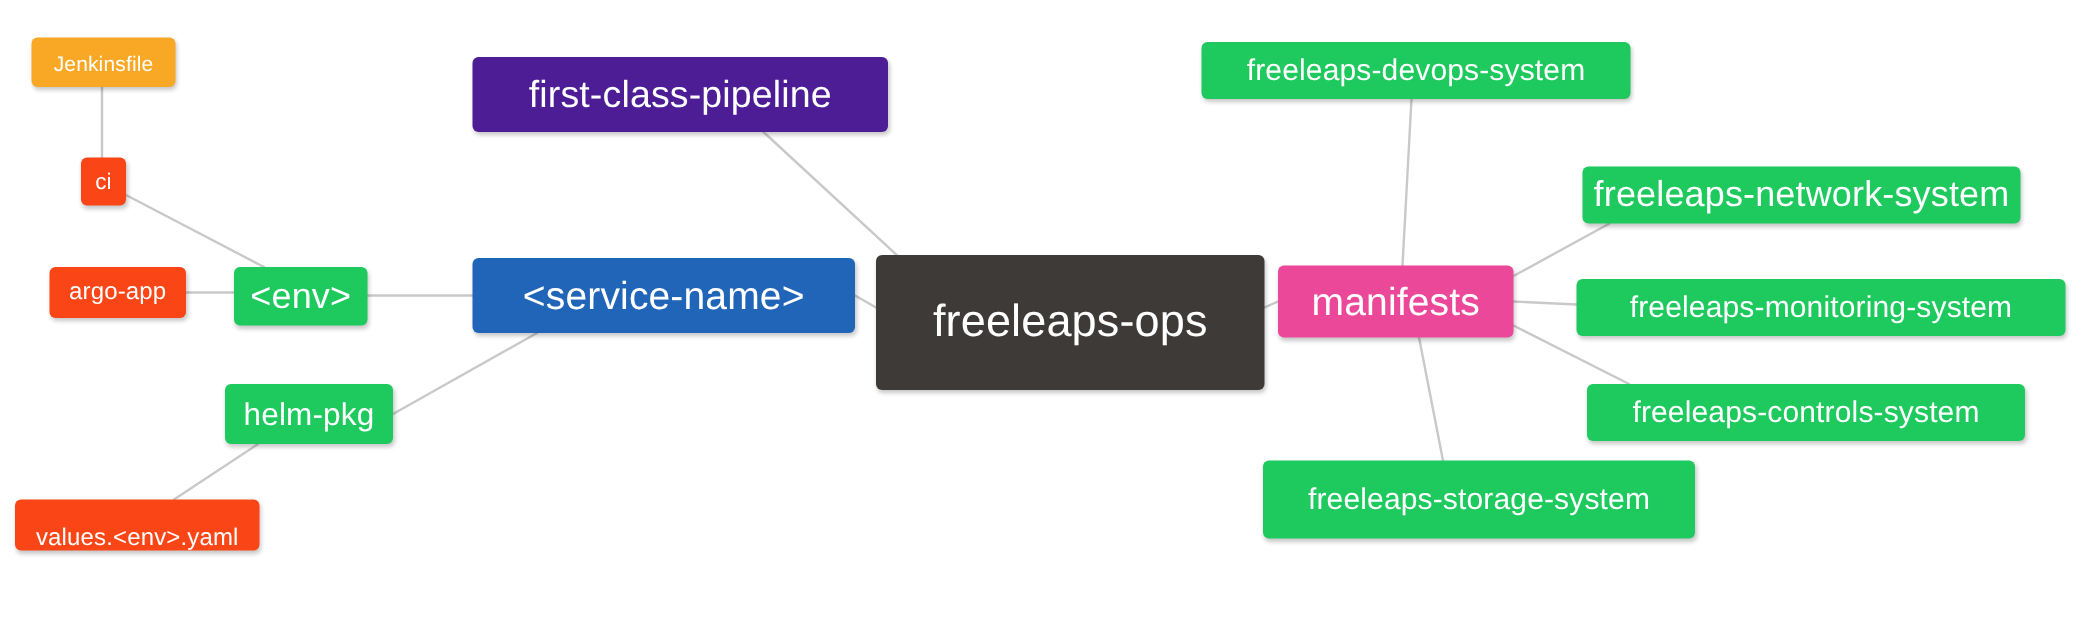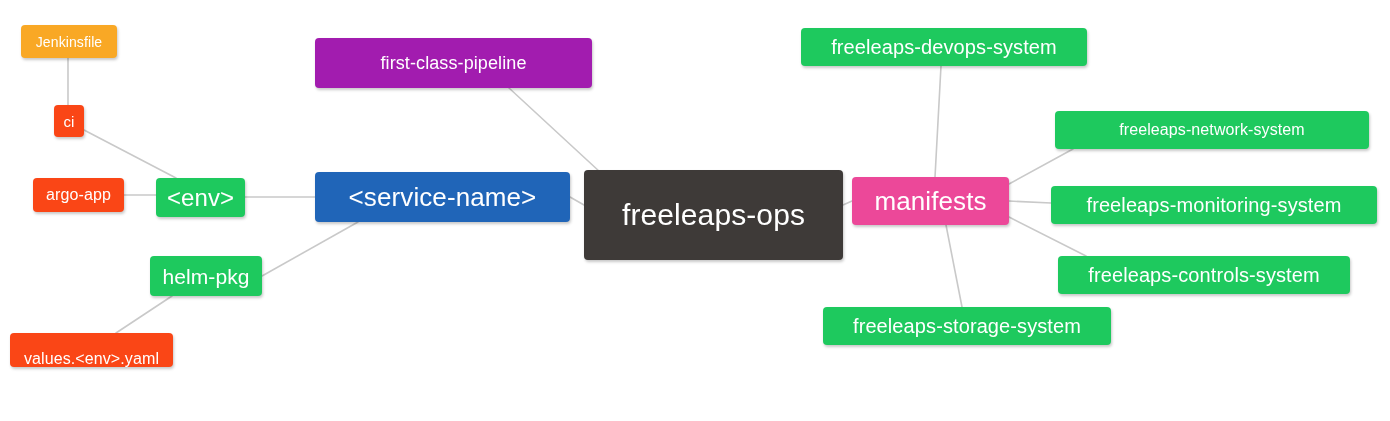--- a/index.html
+++ b/index.html
@@ -66,21 +66,21 @@
   <div id="node-layer">
       <div class="node" style="left: 584px; top: 170px; width: 259px; height: 90px; background: rgb(62, 58, 56); font-size: 30px;">
         <span class="node-label">freeleaps-ops</span>
       </div>
       <div class="node" style="left: 315px; top: 172px; width: 255px; height: 50px; background: rgb(32, 101, 184); font-size: 26px;">
         <span class="node-label">&lt;service-name&gt;</span>
       </div>
       <div class="node" style="left: 852px; top: 177px; width: 157px; height: 48px; background: #ec4899; font-size: 26px;">
         <span class="node-label">manifests</span>
       </div>
-      <div class="node" style="left: 315px; top: 38px; width: 277px; height: 50px; background: #a21caf; font-size: 18px;">
+      <div class="node" style="left: 315px; top: 38px; width: 277px; height: 50px; background: #4c1d95; font-size: 25px;">
         <span class="node-label">first-class-pipeline</span>
       </div>
       <div class="node" style="left: 156px; top: 178px; width: 89px; height: 39px; background: rgb(30, 201, 94); font-size: 24px;">
         <span class="node-label">&lt;env&gt;</span>
       </div>
       <div class="node" style="left: 54px; top: 105px; width: 30px; height: 32px; background: rgb(250, 70, 22); font-size: 15px;">
         <span class="node-label">ci</span>
       </div>
       <div class="node" style="left: 21px; top: 25px; width: 96px; height: 33px; background: rgb(249, 168, 37); font-size: 14px;">
         <span class="node-label">Jenkinsfile</span>
@@ -90,26 +90,26 @@
       </div>
       <div class="node" style="left: 150px; top: 256px; width: 112px; height: 40px; background: rgb(30, 201, 94); font-size: 21px;">
         <span class="node-label">helm-pkg</span>
       </div>
       <div class="node" style="left: 10px; top: 333px; width: 163px; height: 34px; background: rgb(250, 70, 22); font-size: 16px; align-items: flex-end;">
         <span class="node-label">values.&lt;env&gt;.yaml</span>
       </div>
       <div class="node" style="left: 801px; top: 28px; width: 286px; height: 38px; background: rgb(30, 201, 94); font-size: 20px;">
         <span class="node-label">freeleaps-devops-system</span>
       </div>
-      <div class="node" style="left: 1055px; top: 111px; width: 314px; height: 38px; background: rgb(30, 201, 94); font-size: 16px;">
+      <div class="node" style="left: 1055px; top: 111px; width: 292px; height: 38px; background: rgb(30, 201, 94); font-size: 24px;">
         <span class="node-label">freeleaps-network-system</span>
       </div>
       <div class="node" style="left: 1051px; top: 186px; width: 326px; height: 38px; background: rgb(30, 201, 94); font-size: 20px;">
         <span class="node-label">freeleaps-monitoring-system</span>
       </div>
       <div class="node" style="left: 1058px; top: 256px; width: 292px; height: 38px; background: rgb(30, 201, 94); font-size: 20px;">
         <span class="node-label">freeleaps-controls-system</span>
       </div>
-      <div class="node" style="left: 823px; top: 307px; width: 288px; height: 38px; background: rgb(30, 201, 94); font-size: 20px;">
+      <div class="node" style="left: 842px; top: 307px; width: 288px; height: 52px; background: rgb(30, 201, 94); font-size: 20px;">
         <span class="node-label">freeleaps-storage-system</span>
       </div>
     </div>
 </div>
 
 </body></html>

